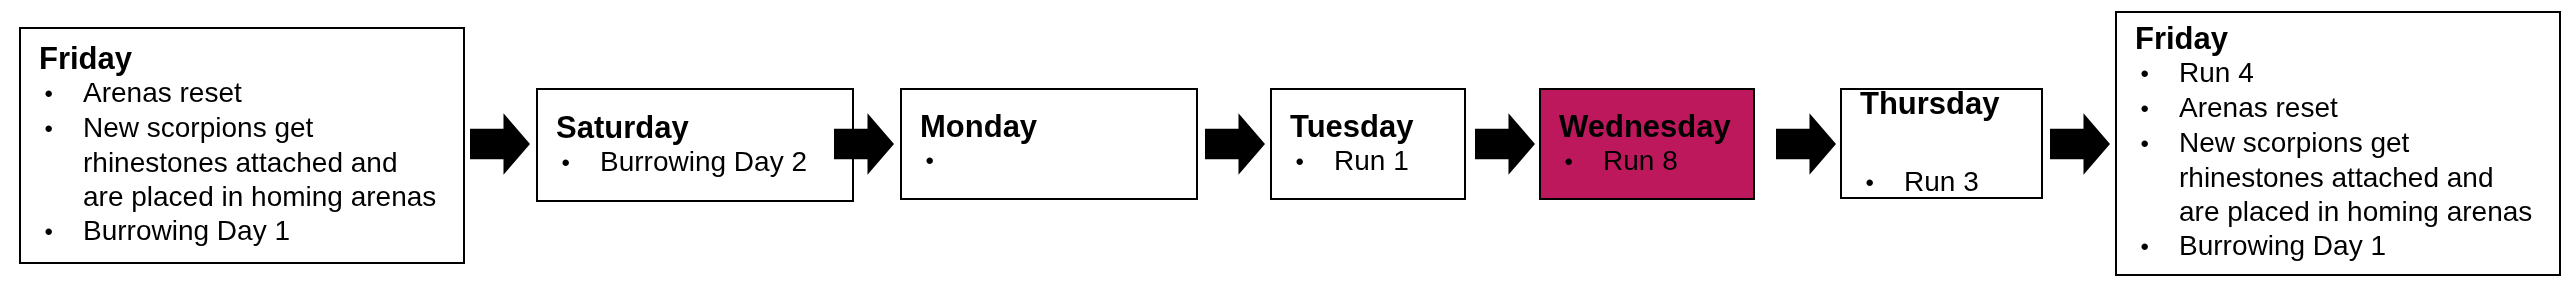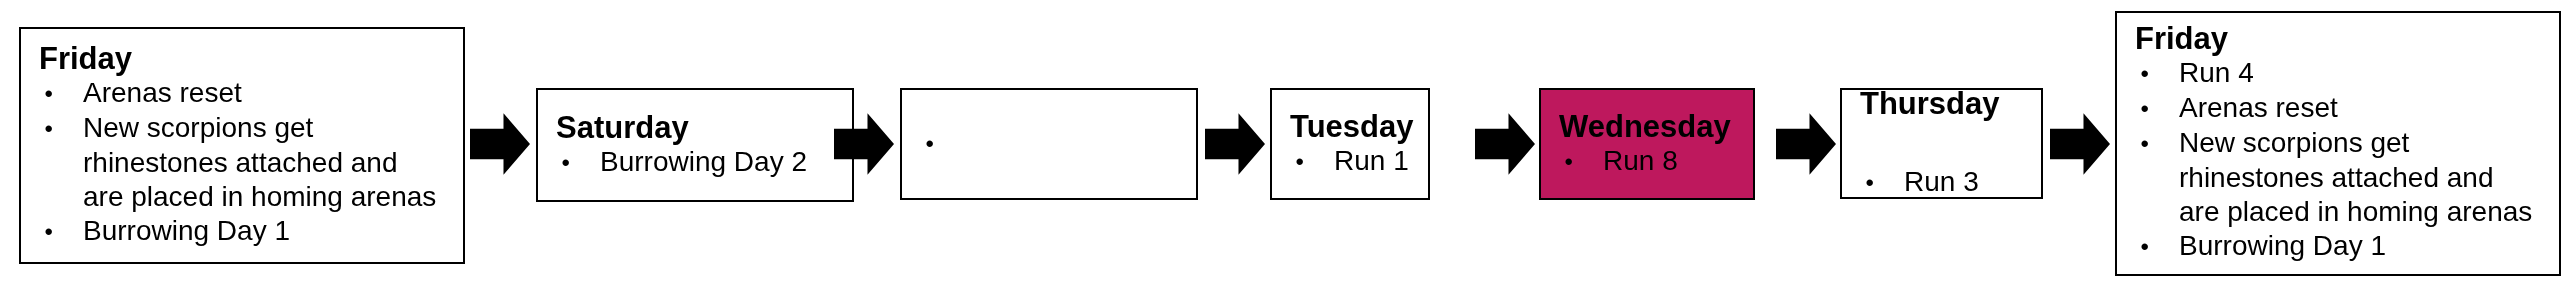--- a/index.html
+++ b/index.html
@@ -88,25 +88,26 @@
       </div>
     </div>
     <div class="day-box" style="left: 536px; top: 88px; width: 318px; height: 114px; border-color: rgb(0, 0, 0); background: rgb(255, 255, 255); color: rgb(0, 0, 0);">
       <div class="box-title">Saturday</div>
       <div class="bullet-line">
         <span class="bullet-marker">•</span>
         <span class="bullet-text">Burrowing Day 2</span>
       </div>
     </div>
     <div class="day-box" style="left: 900px; top: 88px; width: 298px; height: 112px; border-color: rgb(0, 0, 0); background: rgb(255, 255, 255); color: rgb(0, 0, 0);">
+      <div class="box-title">Monday</div>
       <div class="bullet-line">
         <span class="bullet-marker">•</span>
       </div>
     </div>
-    <div class="day-box" style="left: 1270px; top: 88px; width: 160px; height: 112px; border-color: rgb(0, 0, 0); background: rgb(255, 255, 255); color: rgb(0, 0, 0);">
+    <div class="day-box" style="left: 1270px; top: 88px; width: 196px; height: 112px; border-color: rgb(0, 0, 0); background: rgb(255, 255, 255); color: rgb(0, 0, 0);">
       <div class="box-title">Tuesday</div>
       <div class="bullet-line">
         <span class="bullet-marker">•</span>
         <span class="bullet-text">Run 1</span>
       </div>
     </div>
     <div class="day-box" style="left: 1539px; top: 88px; width: 216px; height: 112px; border-color: rgb(0, 0, 0); background: #be185d; color: rgb(0, 0, 0);">
       <div class="box-title">Wednesday</div>
       <div class="bullet-line">
         <span class="bullet-marker">•</span>

